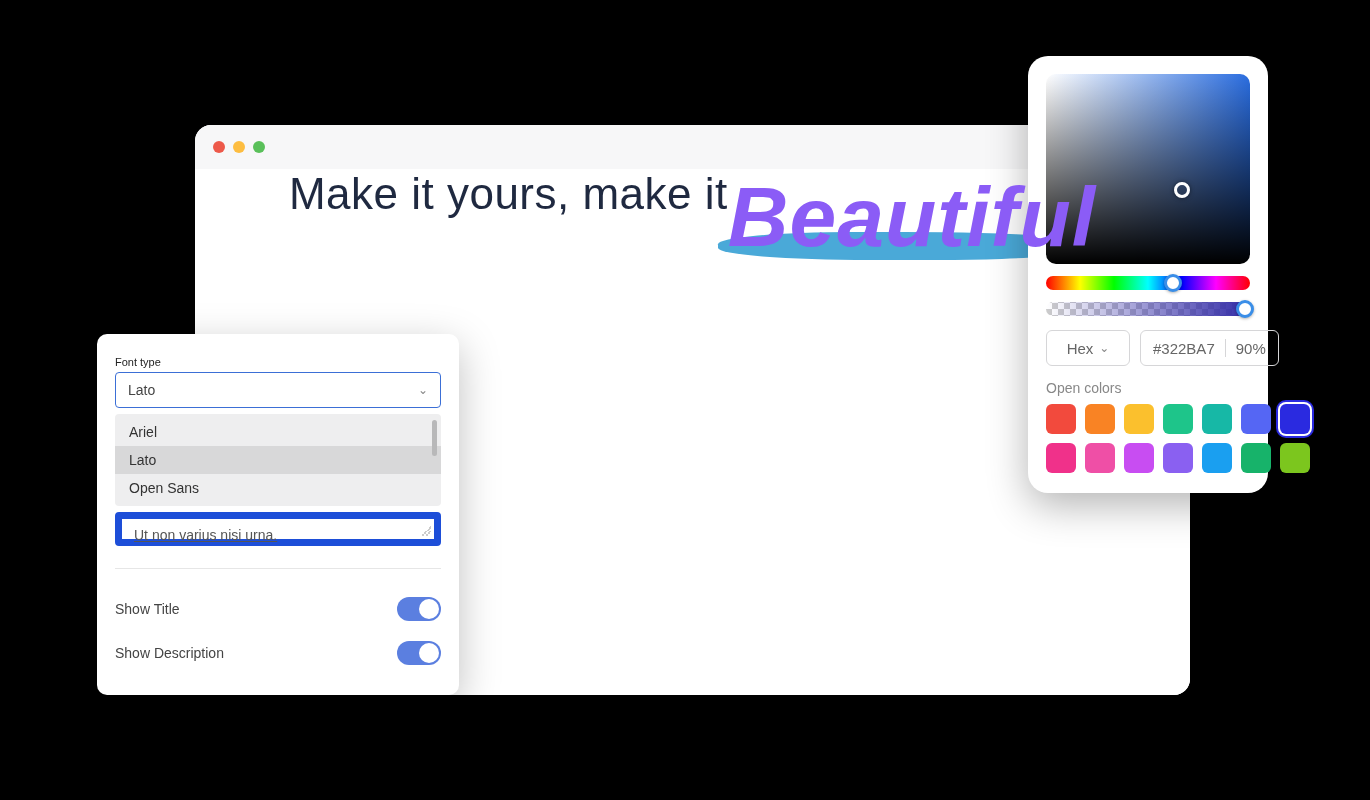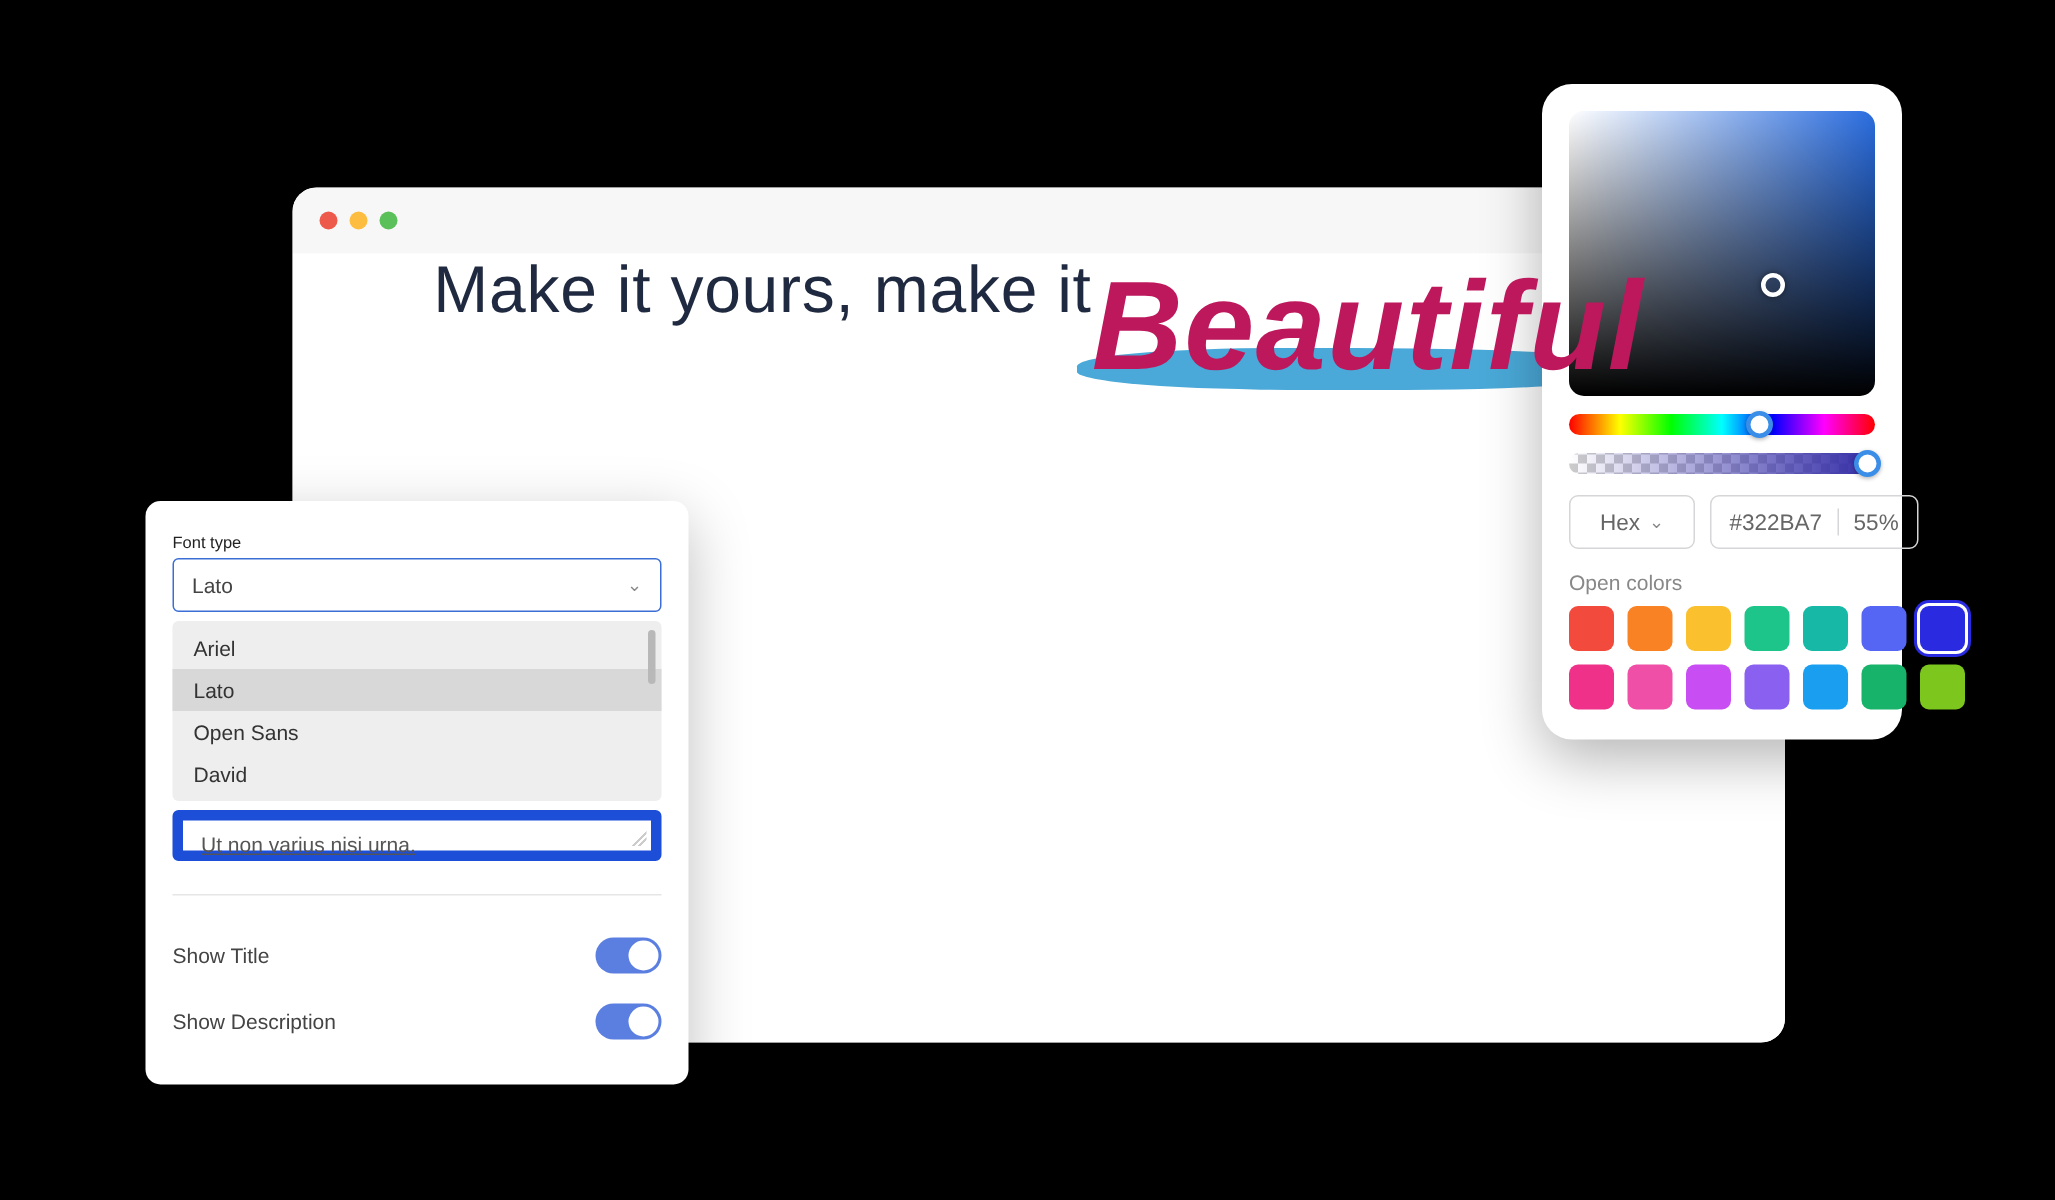--- a/index.html
+++ b/index.html
@@ -52,21 +52,21 @@
   height: 28px;
   background: #4aa9d8;
   border-radius: 40% 60% 50% 45% / 50% 55% 60% 50%;
   z-index: 0;
 }
 .hero-bottom {
   position: relative;
   font-size: 84px;
   font-style: italic;
   font-weight: 800;
-  color: #be185d;
+  color: #8b5cf6;
   z-index: 1;
   letter-spacing: 1px;
 }
 
 
 .settings {
   position: absolute;
   left: 97px;
   top: 334px;
   width: 362px;
@@ -260,21 +260,20 @@
 <div class="settings">
   <div class="label">Font type</div>
   <div class="select">
     <span>Lato</span>
     <span class="chevron">⌄</span>
   </div>
   <div class="options">
     <div class="option">Ariel</div>
     <div class="option selected">Lato</div>
     <div class="option">Open Sans</div>
-    <div class="option">David</div>
     <div class="options-scrollbar"></div>
   </div>
   <div class="textarea">
     <span>Ut non varius nisi urna.</span>
     <div class="textarea-grip"></div>
   </div>
   <div class="divider"></div>
   <div class="toggle-row">
     <span class="toggle-label">Show Title</span>
     <div class="switch">
@@ -300,21 +299,21 @@
     <div class="slider-thumb" style="left:93%"></div>
   </div>
   <div class="inputs-row">
     <div class="format-sel">
       <span>Hex</span>
       <span class="chevron">⌄</span>
     </div>
     <div class="hex-box">
       <span>#322BA7</span>
       <span class="sep"></span>
-      <span>55%</span>
+      <span>90%</span>
     </div>
   </div>
   <div class="more-label">Open colors</div>
   <div class="swatch-grid" id="swatch-grid">
       <div class="swatch" style="background: rgb(242, 74, 61);"></div>
       <div class="swatch" style="background: rgb(249, 131, 36);"></div>
       <div class="swatch" style="background: rgb(251, 192, 45);"></div>
       <div class="swatch" style="background: rgb(30, 197, 138);"></div>
       <div class="swatch" style="background: rgb(23, 184, 166);"></div>
       <div class="swatch" style="background: rgb(85, 102, 244);"></div>

